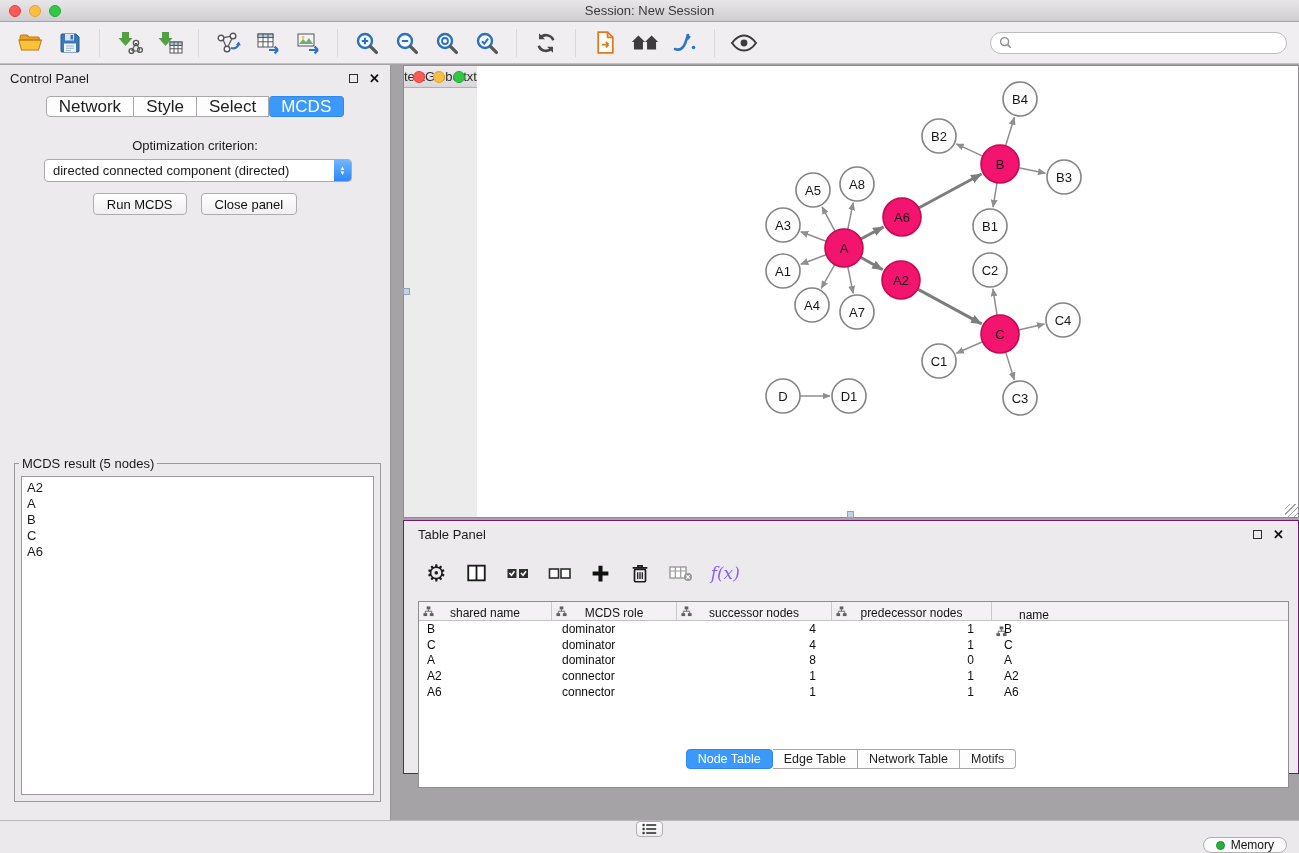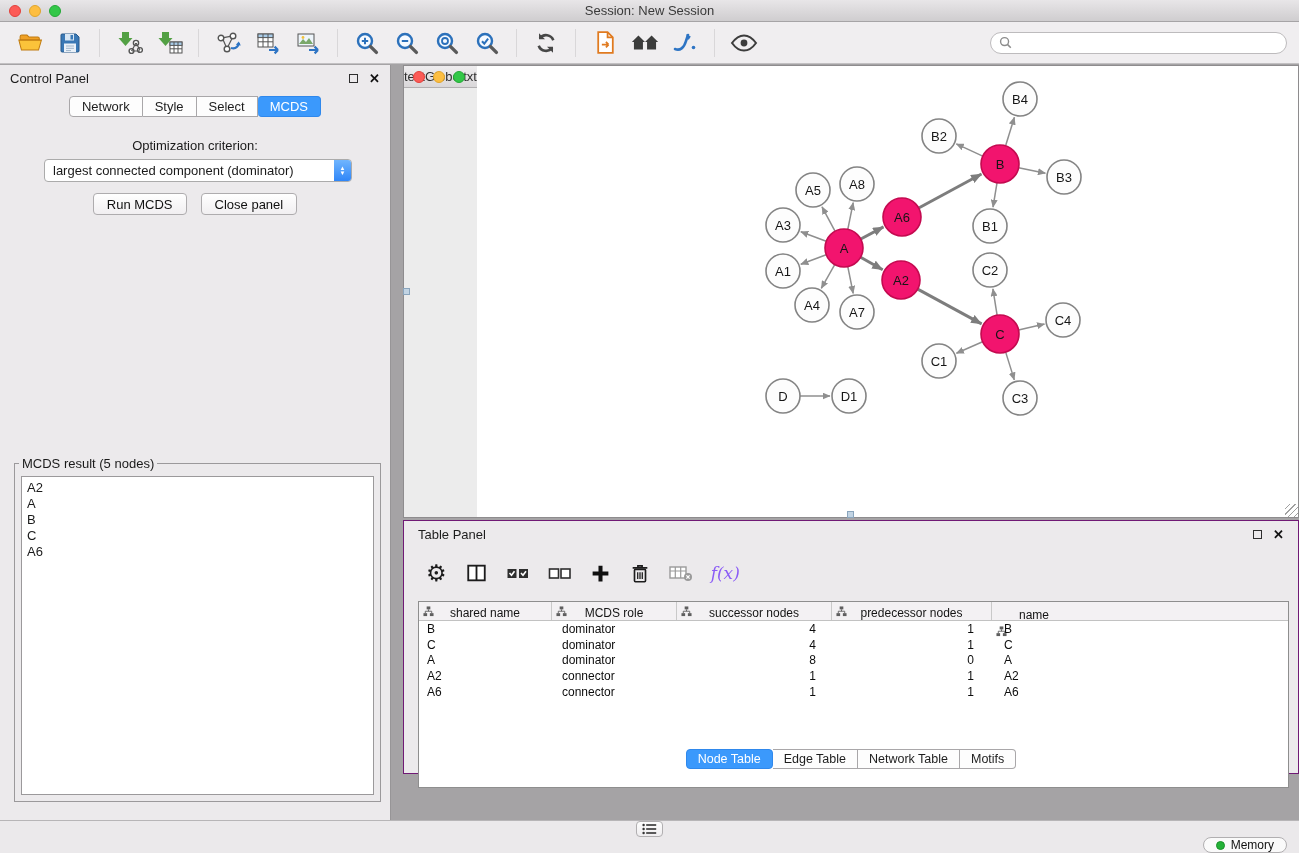--- a/index.html
+++ b/index.html
@@ -26,21 +26,21 @@
   
   .main{position:absolute;top:65px;left:0;right:0;bottom:33px;background:#a5a3a5;display:flex;}
 
   
   .control-panel{width:391px;background:#eceaec;border-right:1px solid #979597;position:relative;flex:none;}
   .cp-header{position:absolute;top:6px;left:10px;right:10px;display:flex;align-items:center;font-size:13px;color:#1d1d1d;}
   .win-btns{margin-left:auto;display:flex;align-items:center;gap:11px;}
   .sqbtn{width:9px;height:9px;border:1.5px solid #2e2e2e;display:inline-block;cursor:pointer;background:transparent;}
   .xbtn{font-size:13px;font-weight:bold;color:#111;cursor:pointer;line-height:10px;background:none;border:none;}
   .cp-tabs{position:absolute;top:31px;left:0;right:0;display:flex;justify-content:center;}
-  .cp-tab,.tp-tab{height:21px;padding:0 12px;font-size:13px;background:#fdfdfd;border:1px solid #a9a7a9;border-left:none;color:#1d1d1d;cursor:pointer;font-family:"Liberation Sans",sans-serif;}
+  .cp-tab,.tp-tab{height:21px;padding:0 12px;font-size:17px;background:#fdfdfd;border:1px solid #a9a7a9;border-left:none;color:#1d1d1d;cursor:pointer;font-family:"Liberation Sans",sans-serif;}
   .cp-tab:first-child,.tp-tab:first-child{border-left:1px solid #a9a7a9;border-radius:4px 0 0 4px;}
   .cp-tab:last-child,.tp-tab:last-child{border-radius:0 4px 4px 0;}
   .cp-tab.active,.tp-tab.active{background:#3b99fc;border-color:#2f88ec;color:#fff;border-radius:4px;}
   .cp-opt-label{position:absolute;top:73px;left:0;right:0;text-align:center;font-size:13px;}
   .dropdown{position:absolute;top:94px;left:44px;width:308px;height:23px;background:#fff;border:1px solid #ababab;border-radius:4px;display:flex;align-items:center;font-size:13px;padding-left:8px;cursor:pointer;}
   .dropdown .dd-value{flex:1;white-space:nowrap;overflow:hidden;}
   .stepper{width:17px;height:21px;margin-right:0;border-radius:0 3px 3px 0;background:linear-gradient(#70b5fe,#2f86f8);display:flex;flex-direction:column;align-items:center;justify-content:center;color:#fff;font-size:6px;line-height:5px;flex:none;}
   .cp-buttons{position:absolute;top:128px;left:0;right:0;display:flex;justify-content:center;gap:14px;}
   .btn{height:22px;padding:0 13px;font-size:13px;background:linear-gradient(#ffffff,#f1eff1);border:1px solid #aeacae;border-radius:4px;color:#111;cursor:pointer;font-family:"Liberation Sans",sans-serif;}
   .result-box{position:absolute;top:391px;left:14px;right:9px;height:346px;border:1px solid #9b999b;padding:0;background:#eceaec;}
@@ -251,21 +251,21 @@
         </span>
       </div>
       <div class="cp-tabs" id="cp-tabs">
           <button class="cp-tab">Network</button>
           <button class="cp-tab">Style</button>
           <button class="cp-tab">Select</button>
           <button class="cp-tab active">MCDS</button>
         </div>
       <div class="cp-opt-label">Optimization criterion:</div>
       <div class="dropdown">
-        <span class="dd-value">largest connected component (dominator)</span>
+        <span class="dd-value">directed connected component (directed)</span>
         <span class="stepper">
             <span>▲</span>
             <span>▼</span>
           </span>
       </div>
       <div class="cp-buttons">
         <button class="btn">Run MCDS</button>
         <button class="btn">Close panel</button>
       </div>
       <fieldset class="result-box">

